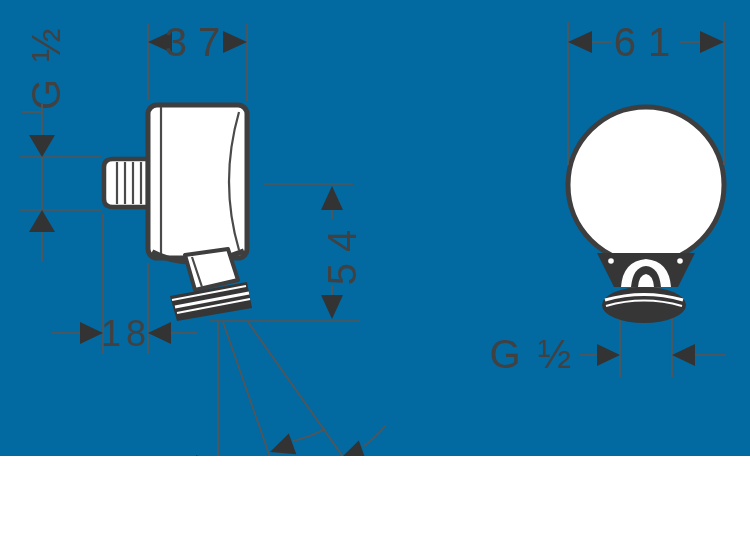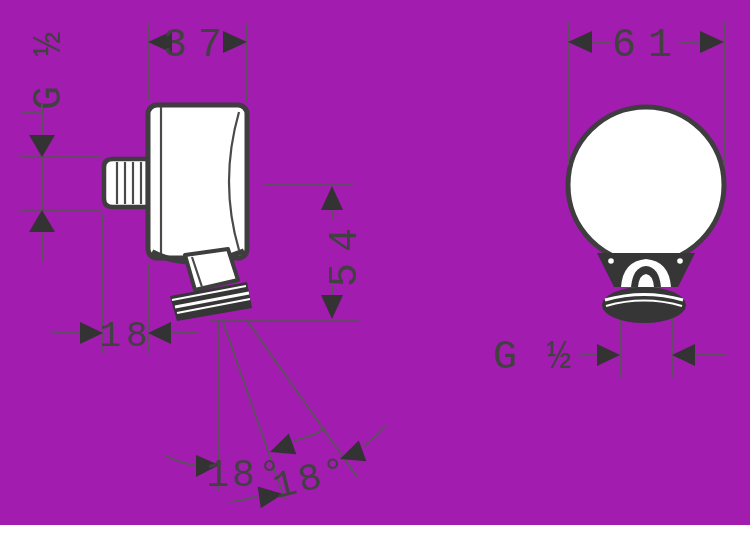--- a/index.html
+++ b/index.html
@@ -1,17 +1,17 @@
 <!DOCTYPE html>
 <html><head>
 <meta charset="utf-8">
 <style>
   html,body{margin:0;padding:0;background:#ffffff;}
-  .stage{position:relative;width:750px;height:525px;background:#a21caf;overflow:hidden;
-         font-family:Liberation Mono, monospace;}
+  .stage{position:relative;width:750px;height:456px;background:#0369a1;overflow:hidden;
+         font-family:Liberation Sans, sans-serif;}
   svg{position:absolute;left:0;top:0;}
   .bodyline{fill:#ffffff;stroke:#3e3e3e;}
   .inkfill{fill:#363636;stroke:none;}
   .thin{stroke:#4a4a4a;stroke-width:2.2;fill:none;}
   .dim{stroke:#555555;stroke-width:1.7;fill:none;}
   .arr{fill:#333333;stroke:none;}
   .white{stroke:#fdfdfd;fill:none;}
   .txt{fill:#414141;font-weight:400;}
 </style>
 </head>

